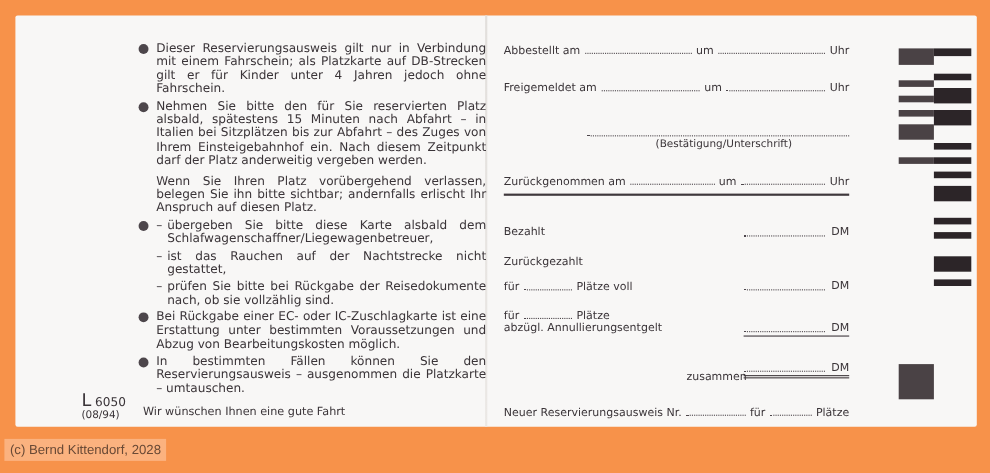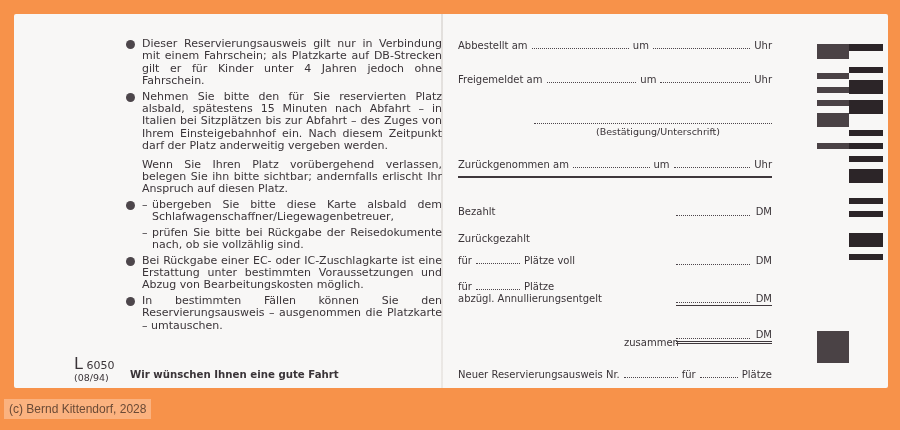--- a/index.html
+++ b/index.html
@@ -13,33 +13,33 @@
   }
   .fold { position:absolute; left:441px; top:14px; width:2px; height:374px; background:linear-gradient(#e2dfdc,#ebe8e5); }
   .left-col { position:absolute; left:126px; top:38px; width:316px; font-size:11px; line-height:12.4px; }
   .item { position:relative; padding-left:16px; margin-bottom:3px; text-align:justify; }
   .item .bullet { position:absolute; left:0; top:2px; width:9px; height:9px; border-radius:50%; background:#4d464b; }
   .item p { margin:0; }
   .item p + p { margin-top:6px; }
   .sub { margin:3px 0 0 0; padding:0; list-style:none; }
   .sub li { position:relative; padding-left:10px; margin-bottom:3px; text-align:justify; }
   .sub li:before { content:"–"; position:absolute; left:0; }
-  .closing { position:absolute; left:130px; top:369px; font-size:10.2px; font-weight:bold; }
+  .closing { position:absolute; left:130px; top:369px; font-size:10.2px; font-weight:normal; }
   .formcode { position:absolute; left:30px; top:354px; font-size:11px;margin-left:44px; }
   .formcode .l { font-size:16px; }
   .formcode .date { font-size:9.5px; display:block; margin-top:-1px; }
 
   .right { position:absolute; left:458px; top:40px; width:314px; font-size:10px; }
   .row { position:absolute; left:0; width:314px; white-space:nowrap; display:flex; align-items:baseline; }
   .dots { flex:1; border-bottom:1px dotted #4d464b; margin:0 4px; height:8px; }
   .fixdots { display:inline-block; border-bottom:1px dotted #4d464b; height:8px; margin:0 4px; }
   .sep { position:absolute; left:0; top:180px; width:314px; height:2px; background:#3f383c; }
   .sig-dots { position:absolute; left:76px; top:83px; width:238px; border-bottom:1px dotted #4d464b; }
   .sig-label { position:absolute; left:138px; top:86px; font-size:9.5px; }
-  .amt { position:absolute; left:218px; display:flex; align-items:center; width:96px; }
+  .amt { position:absolute; left:218px; display:flex; align-items:flex-start; width:96px; }
   .amt .dots { margin:0 6px 0 0; }
   .u1 { border-bottom:1px solid #3f383c; padding-bottom:1px; }
   .u2 { border-bottom:3px double #3f383c; padding-bottom:1px; }
 
   .bar { position:absolute; background:#2c2528; }
   .bar.light { background:#4a4245; }
   .credit {
     position:absolute; left:4px; top:399px; padding:3px 5px; background:#fbb27f;
     font-family:"Liberation Sans", sans-serif; font-size:12px; color:#6a4a36;
   }
@@ -57,20 +57,21 @@
   </div>
   <div class="item">
     <span class="bullet"></span>
     <p>Nehmen Sie bitte den für Sie reservierten Platz alsbald, spätestens 15 Minuten nach Abfahrt – in Italien bei Sitzplätzen bis zur Abfahrt – des Zuges von Ihrem Einsteigebahnhof ein. Nach diesem Zeitpunkt darf der Platz anderweitig vergeben werden.</p>
     <p>Wenn Sie Ihren Platz vorübergehend verlassen, belegen Sie ihn bitte sichtbar; andernfalls erlischt Ihr Anspruch auf diesen Platz.</p>
   </div>
   <div class="item">
     <span class="bullet"></span>
     <ul class="sub">
       <li>übergeben Sie bitte diese Karte alsbald dem Schlafwagenschaffner/Liegewagenbetreuer,</li>
+      <li>ist das Rauchen auf der Nachtstrecke nicht gestattet,</li>
       <li>prüfen Sie bitte bei Rückgabe der Reisedokumente nach, ob sie vollzählig sind.</li>
     </ul>
   </div>
   <div class="item">
     <span class="bullet"></span>
     <p>Bei Rückgabe einer EC- oder IC-Zuschlagkarte ist eine Erstattung unter bestimmten Voraussetzungen und Abzug von Bearbeitungskosten möglich.</p>
   </div>
   <div class="item">
     <span class="bullet"></span>
     <p>In bestimmten Fällen können Sie den Reservierungsausweis – ausgenommen die Platzkarte – umtauschen.</p>

